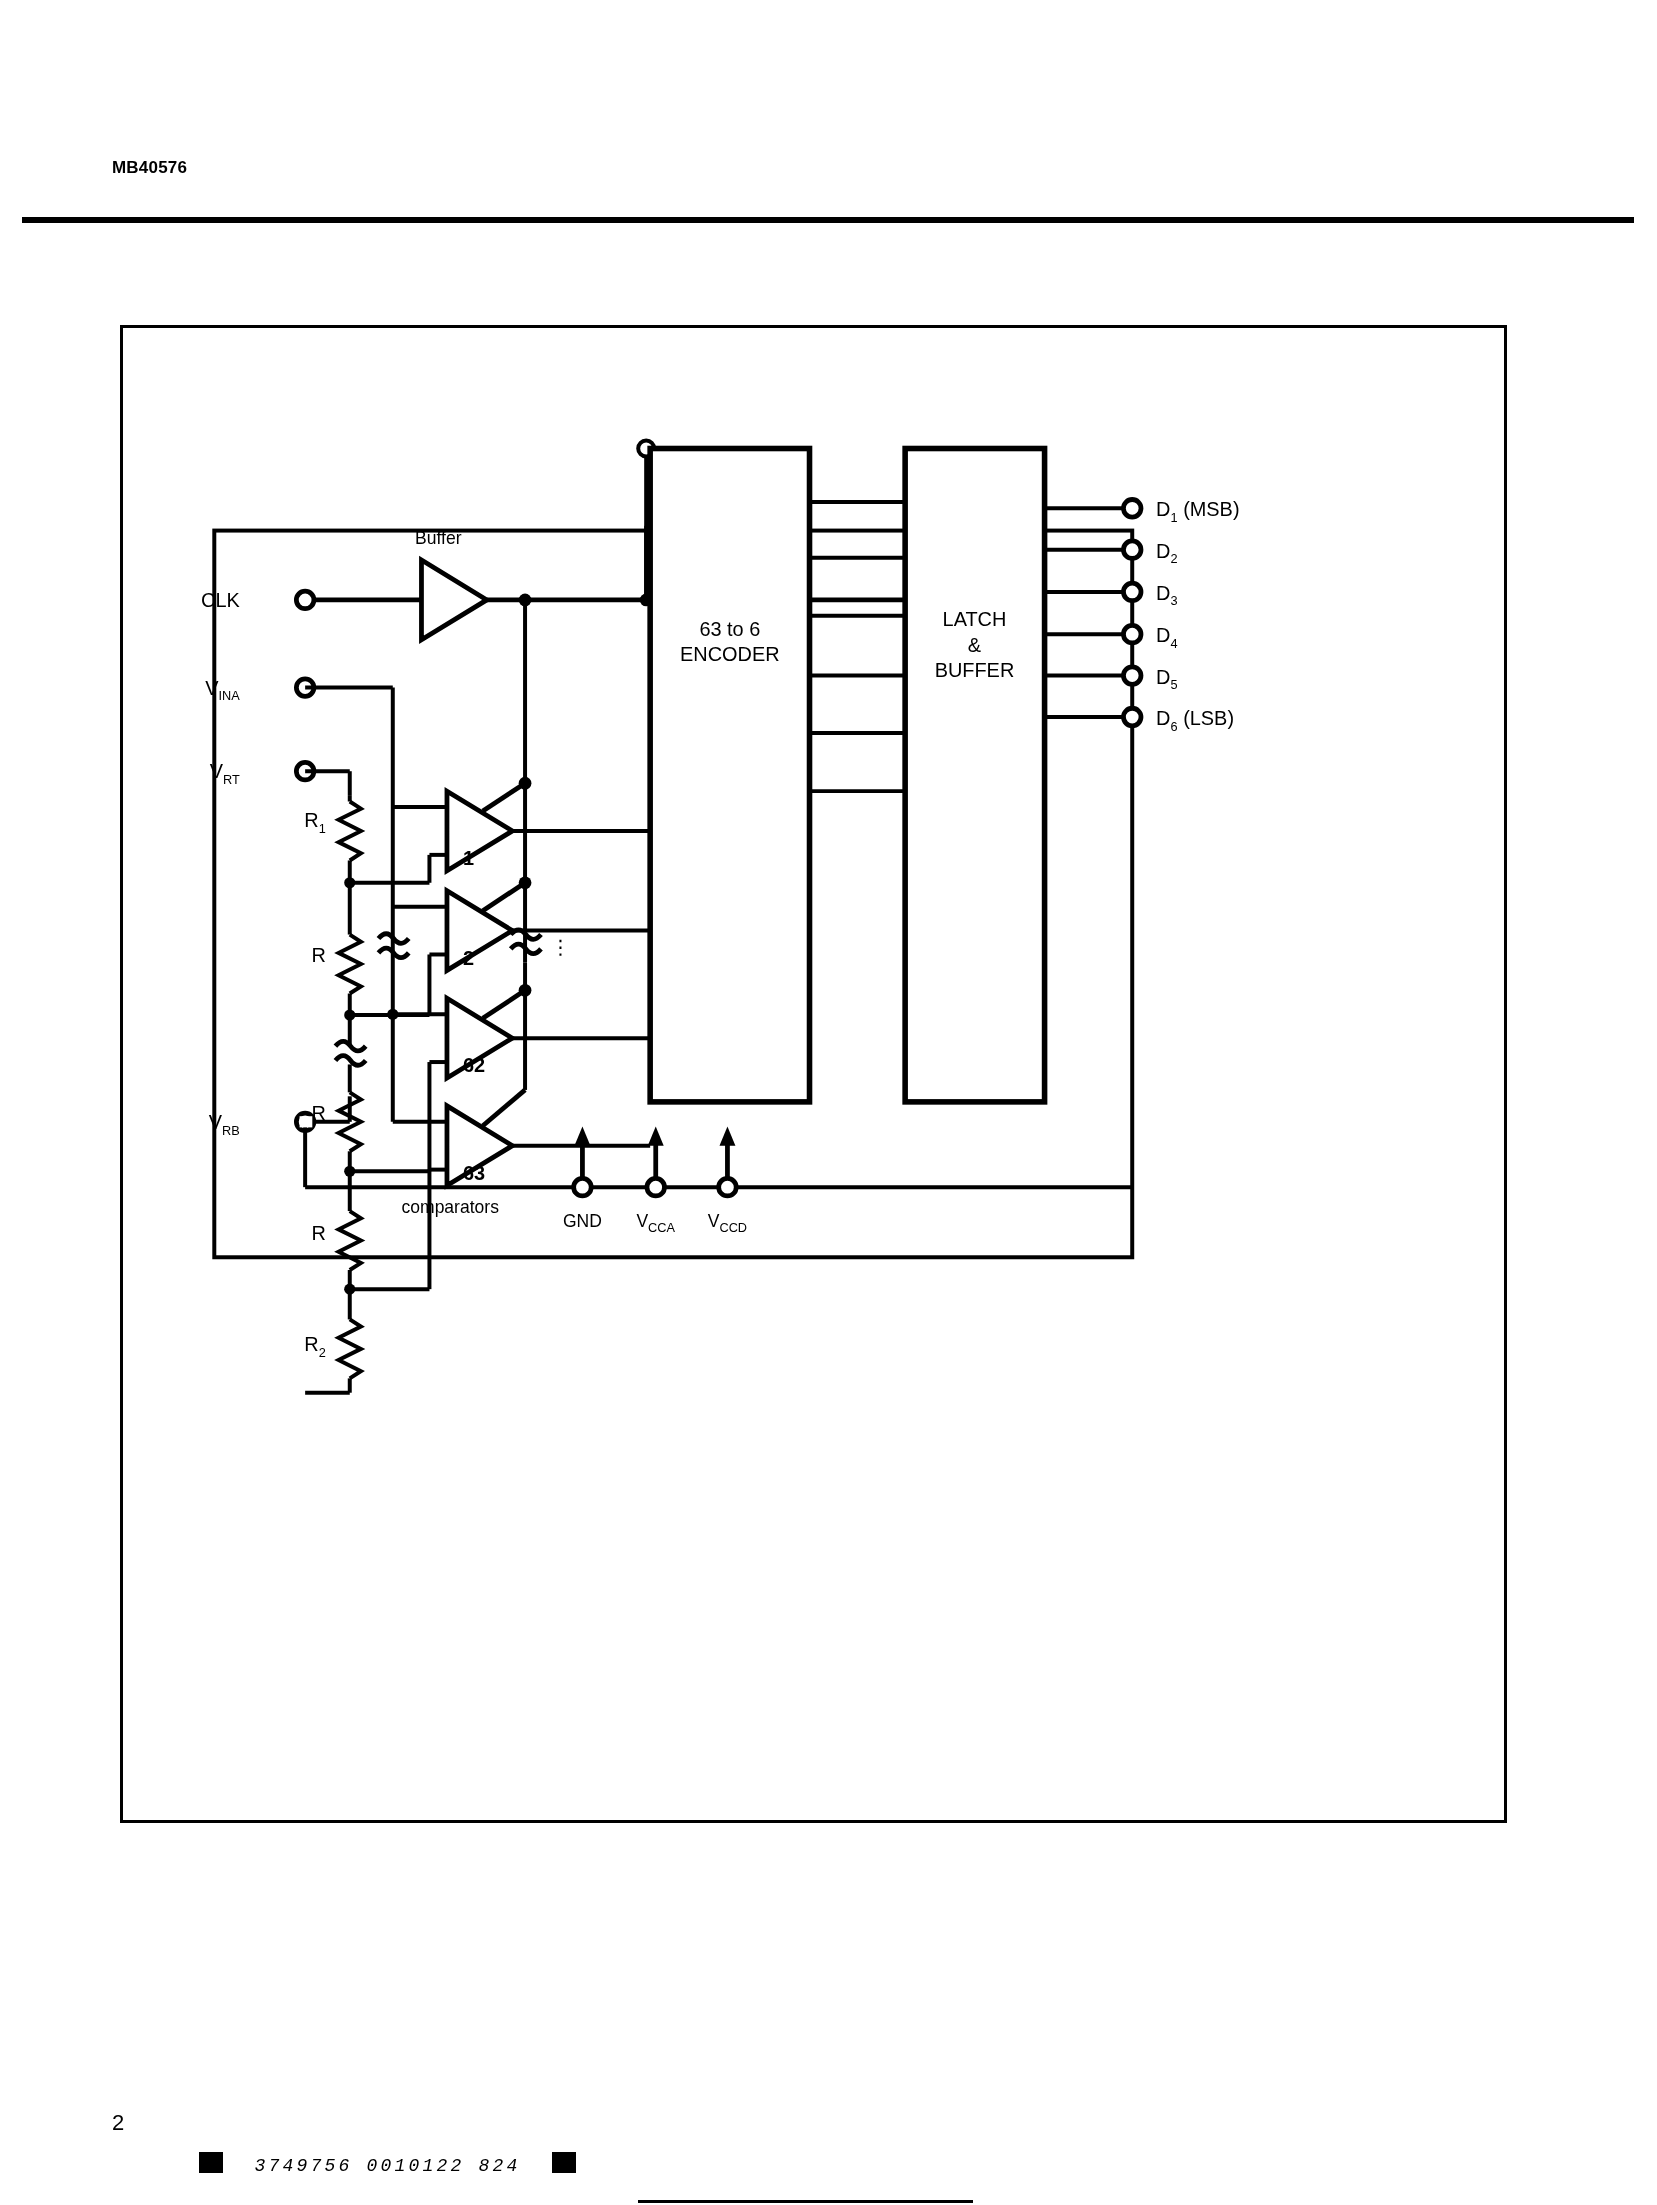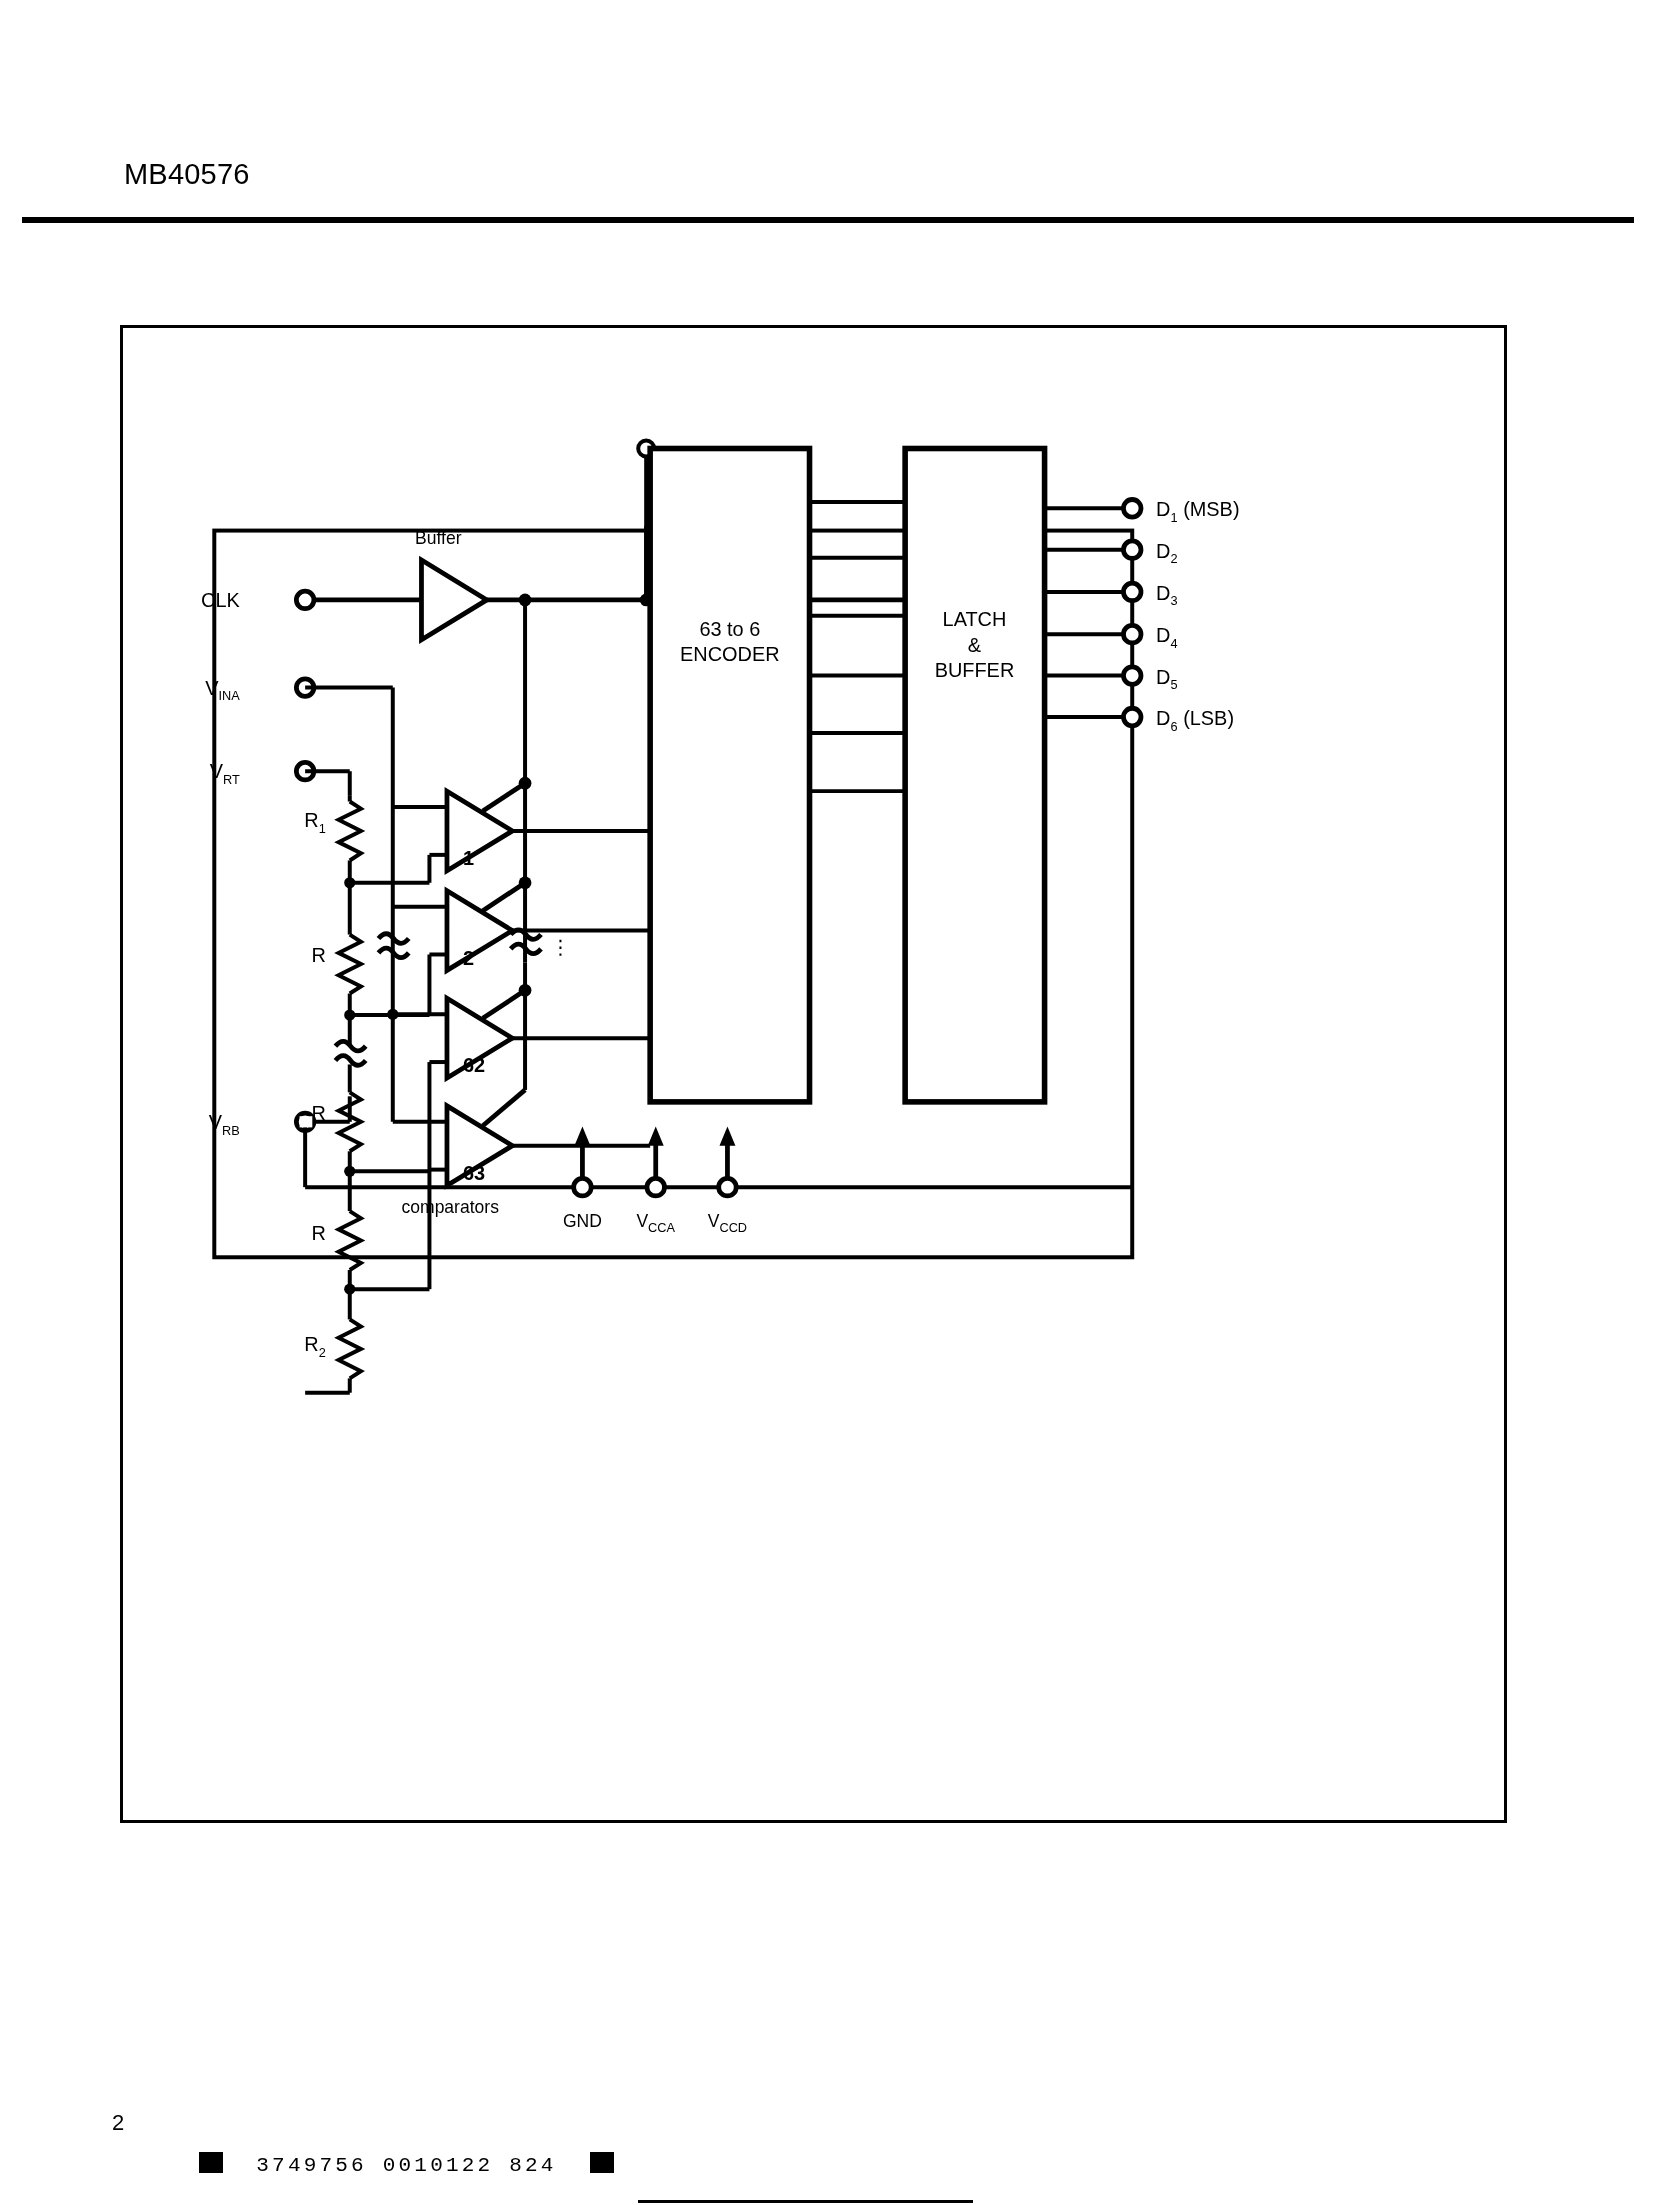--- a/index.html
+++ b/index.html
@@ -18,24 +18,24 @@
   }
   .page {
     position: absolute;
     left: 0; top: 0;
     width: 1658px;
     height: 2205px;
   }
   
   .part-number {
     position: absolute;
-    left: 124px;
+    left: 112px;
     top: 158px;
-    font-size: 29px;
-    font-weight: normal;
+    font-size: 17px;
+    font-weight: bold;
     letter-spacing: 0.2px;
   }
   .header-rule {
     position: absolute;
     left: 22px;
     top: 217px;
     width: 1612px;
     height: 5.6px;
     background: #000;
   }
@@ -70,24 +70,25 @@
   .page-number {
     position: absolute;
     left: 112px;
     top: 2110px;
     font-size: 22px;
   }
   .footer-code {
     position: absolute;
     left: 199px;
     top: 2152px;
-    font-size: 21px;
+    font-size: 18px;
     font-family: "Liberation Mono", monospace;
     letter-spacing: 3.2px;
     white-space: nowrap;
+    font-style: italic;
   }
   .footer-block {
     display: inline-block;
     width: 24px;
     height: 21px;
     background: #000;
     vertical-align: -2.4px;
   }
   .footer-gap { display:inline-block; width: 17.5px; }
   .bottom-rule {

